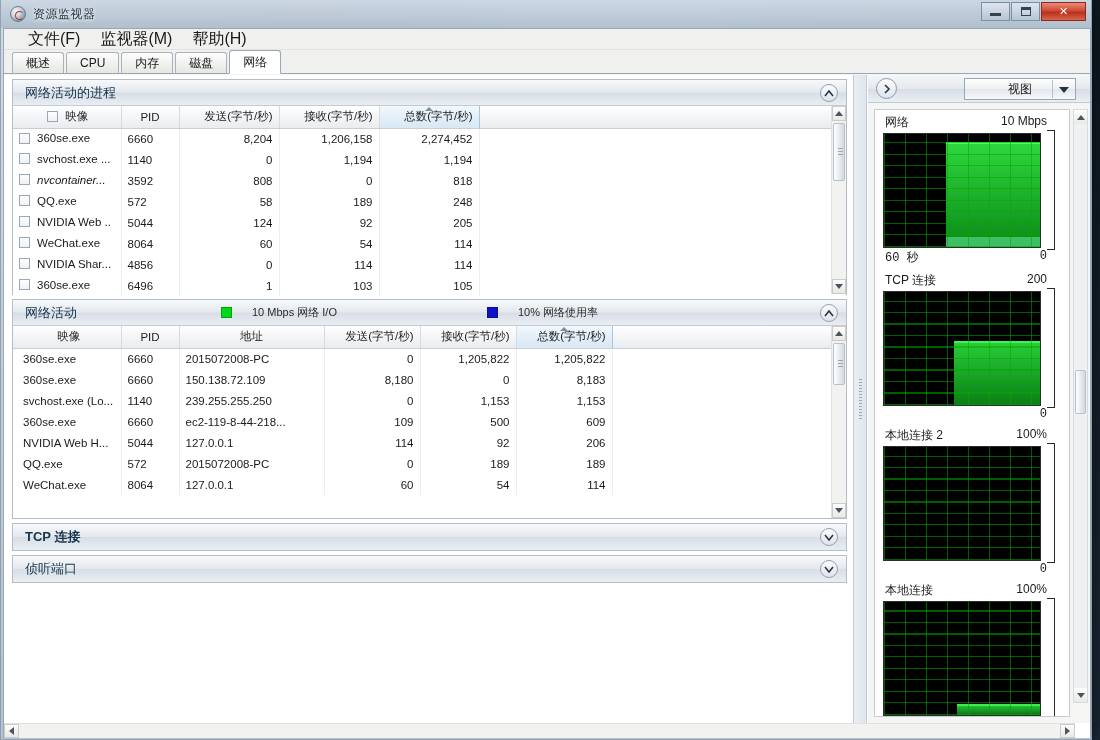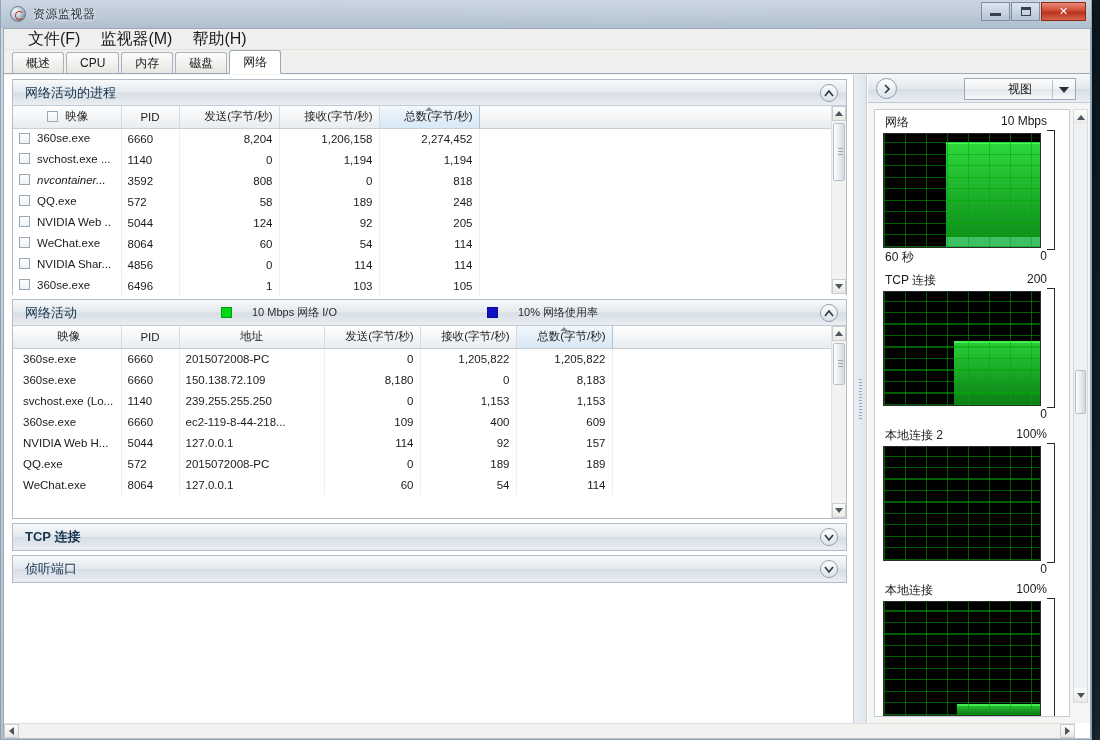--- a/index.html
+++ b/index.html
@@ -335,20 +335,21 @@
     display: flex; justify-content: space-between;
     font-size: 12px; color: #1a1a1a;
     padding: 0 14px 2px 2px;
     filter: blur(0.2px);
   }
   .gbot {
     display: flex; justify-content: space-between;
     font-size: 12px; color: #1a1a1a;
     padding: 1px 14px 0 2px;
     filter: blur(0.2px);
+    font-family: Liberation Mono, monospace;
   }
   .gcanvas {
     position: relative;
     height: 115px;
     background: #000;
     border: 1px solid #2d2d2d;
     margin-right: 20px;
     overflow: hidden;
   }
   .gcanvas .grid-h {
@@ -634,31 +635,31 @@
                   <td class="num">0</td>
                   <td class="num">1,153</td>
                   <td class="num">1,153</td>
                   <td></td>
                 </tr>
                 <tr>
                   <td style="padding-left:10px">360se.exe</td>
                   <td>6660</td>
                   <td>ec2-119-8-44-218...</td>
                   <td class="num">109</td>
-                  <td class="num">400</td>
+                  <td class="num">500</td>
                   <td class="num">609</td>
                   <td></td>
                 </tr>
                 <tr>
                   <td style="padding-left:10px">NVIDIA Web H...</td>
                   <td>5044</td>
                   <td>127.0.0.1</td>
                   <td class="num">114</td>
                   <td class="num">92</td>
-                  <td class="num">157</td>
+                  <td class="num">206</td>
                   <td></td>
                 </tr>
                 <tr>
                   <td style="padding-left:10px">QQ.exe</td>
                   <td>572</td>
                   <td>2015072008-PC</td>
                   <td class="num">0</td>
                   <td class="num">189</td>
                   <td class="num">189</td>
                   <td></td>

